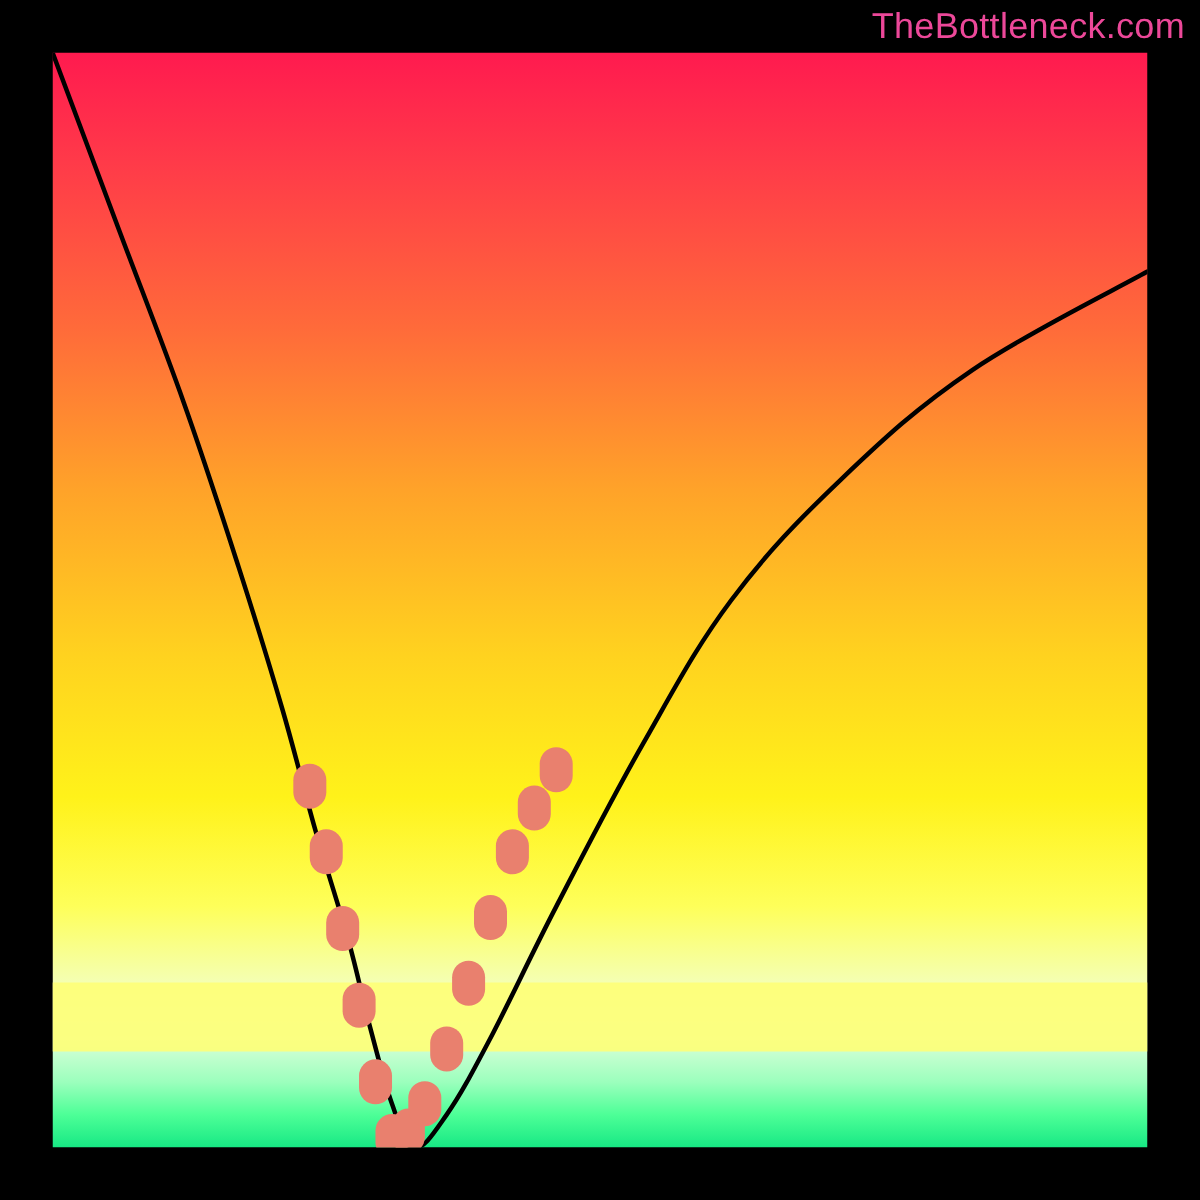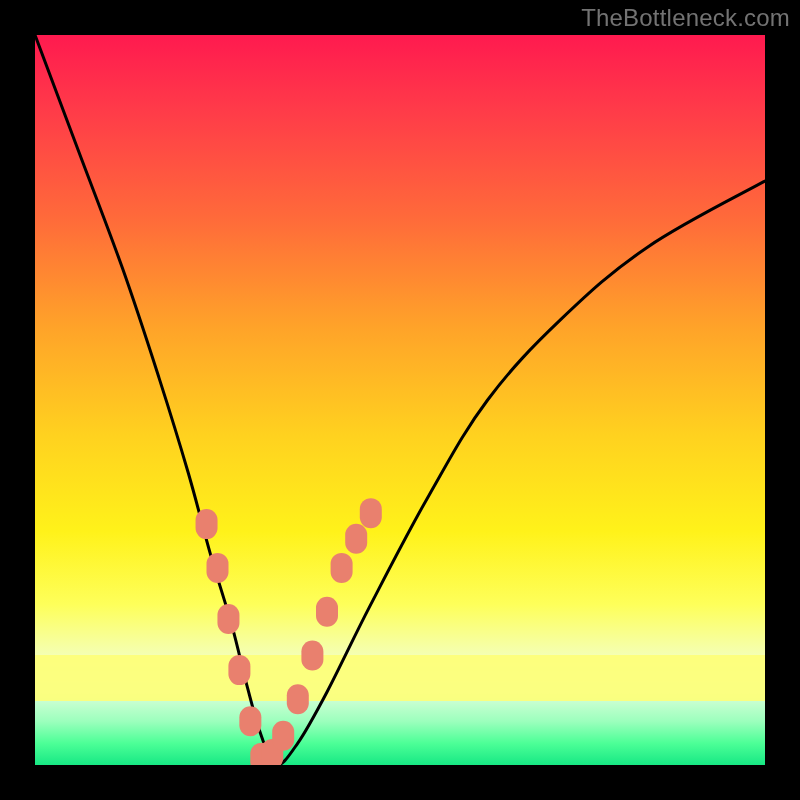--- a/index.html
+++ b/index.html
@@ -14,21 +14,21 @@
   .frame {
     position: relative;
     width: 800px;
     height: 800px;
     background: #000;
   }
   .watermark {
     position: absolute;
     top: 4px;
     right: 10px;
-    color: #737373;
+    color: #ec4899;
     font-size: 24px;
     font-weight: 500;
     letter-spacing: 0.2px;
     user-select: none;
     margin-left: 20px;
   }
   .plot-area {
     position: absolute;
     left: 35px;
     top: 35px;

